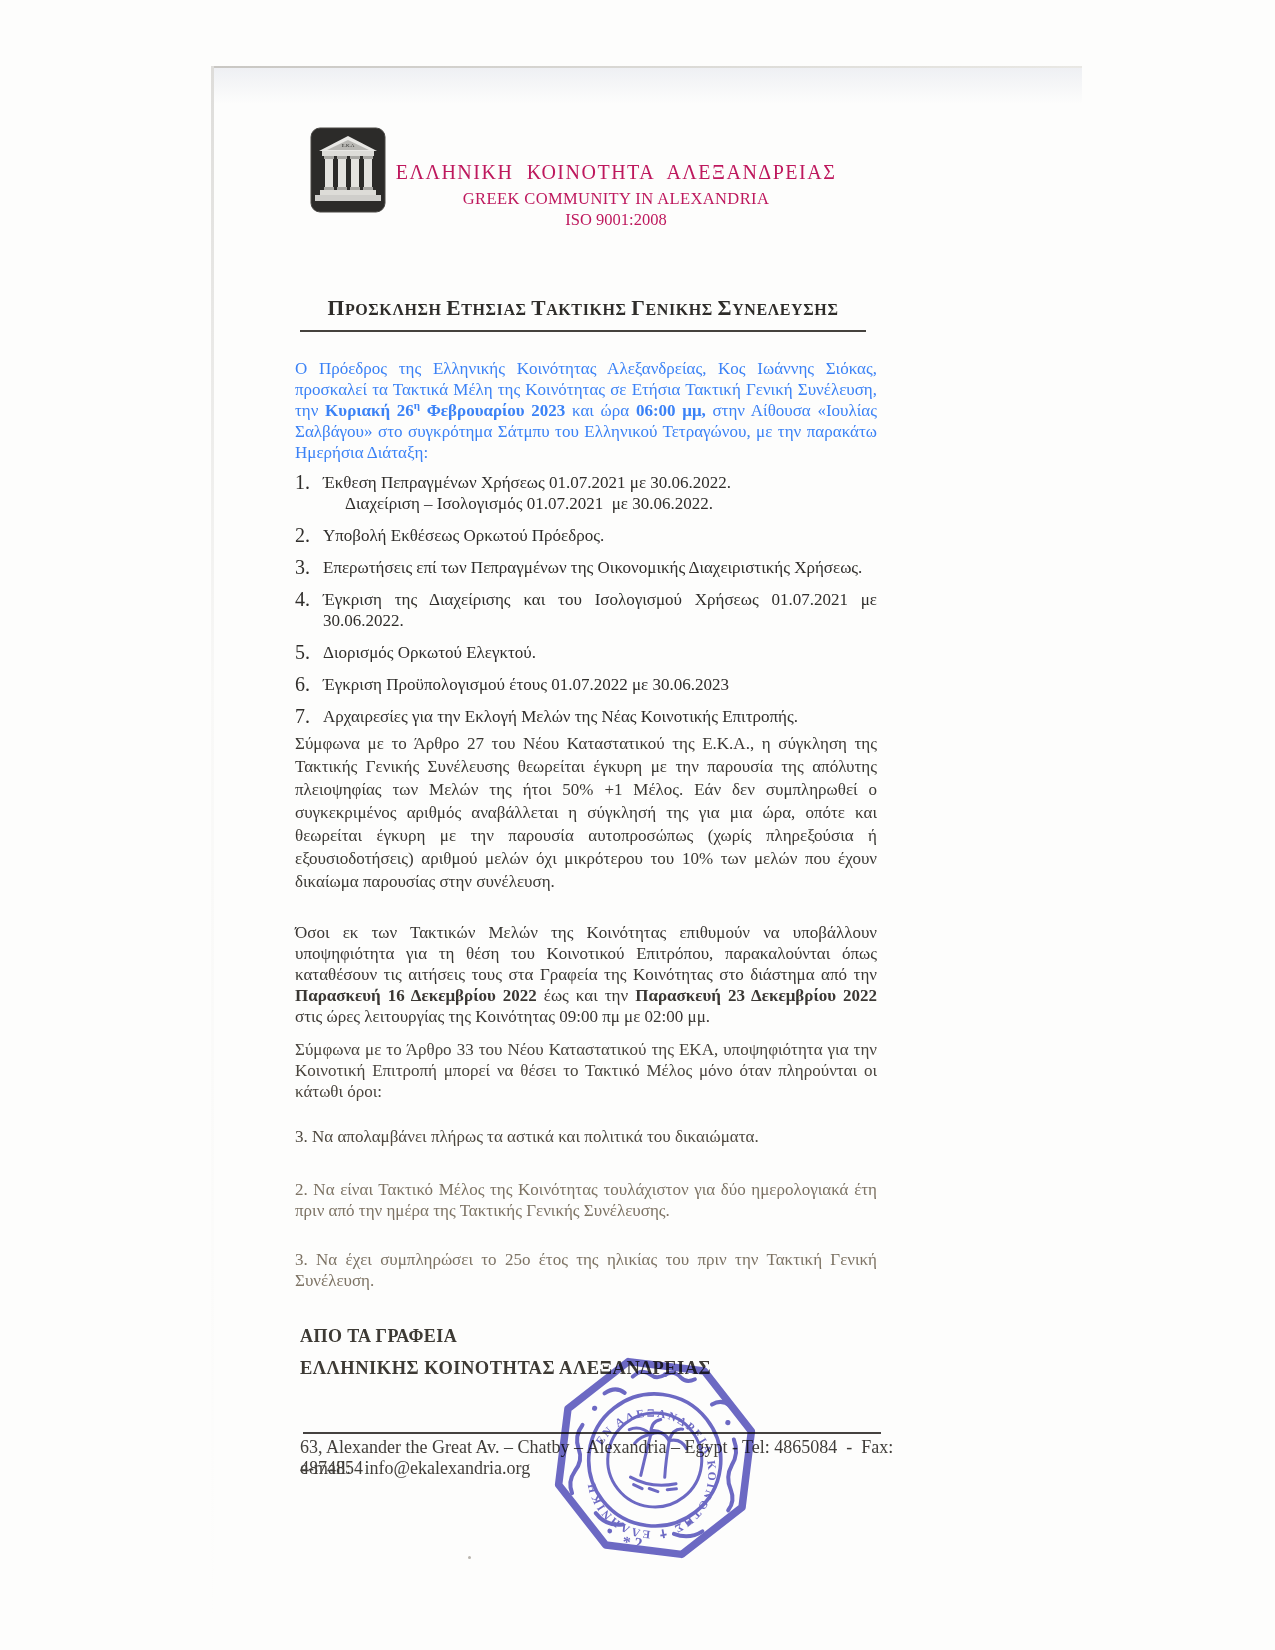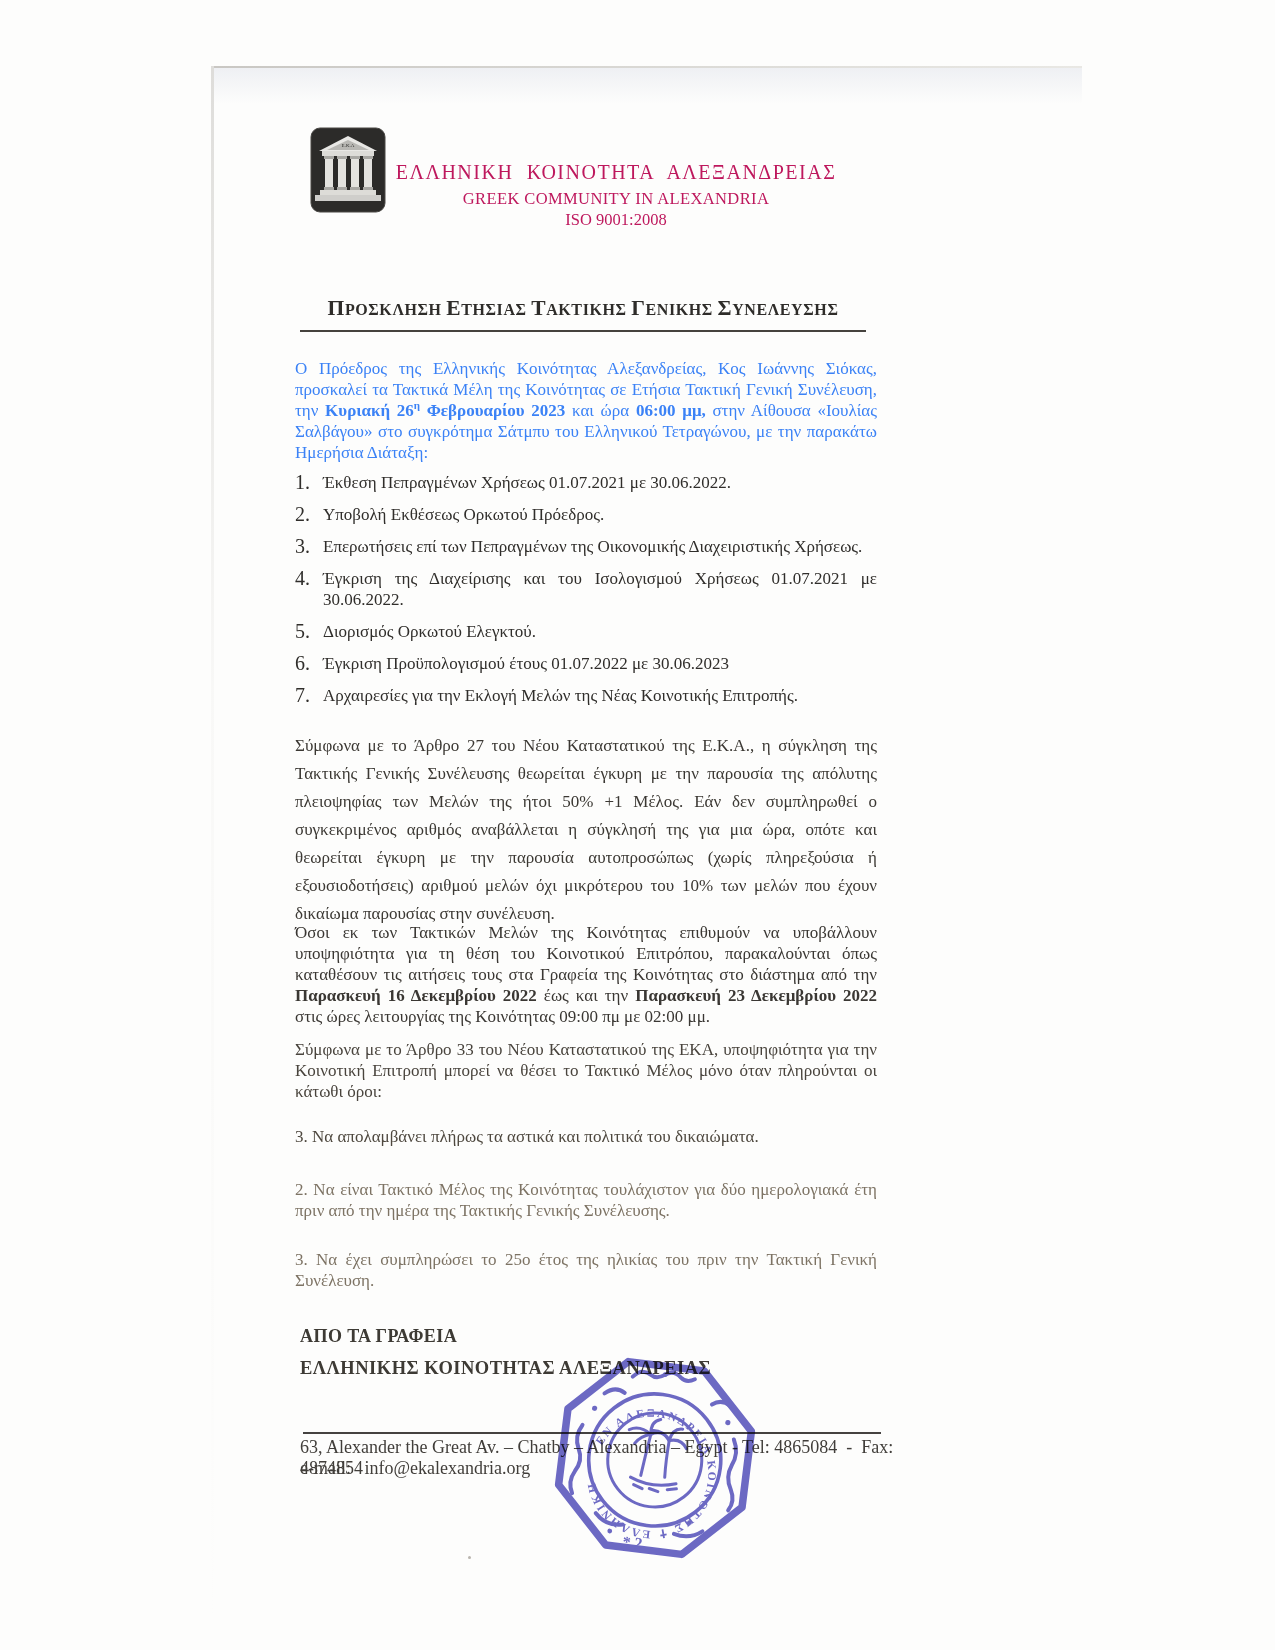--- a/index.html
+++ b/index.html
@@ -28,21 +28,21 @@
   .body-col{left:295px;width:582px;}
   .just{text-align:justify;}
   .p{font-size:17px;line-height:21px;color:#3b82f6;}
   .intro{top:358px;}
   sup{font-size:11px;line-height:0;vertical-align:super;}
   .agenda{top:472px;}
   .agenda-item{display:flex;margin-bottom:11px;color:#302e2b;}
   .agenda-num{flex:0 0 28px;font-size:20px;line-height:21px;}
   .agenda-text{flex:1;font-size:17px;line-height:21px;text-align:justify;}
   .agenda-line2{white-space:pre-wrap;text-align:left;padding-left:22px;}
-  .quorum{top:732px;line-height:28px;color:#3b3833;}
+  .quorum{top:732px;line-height:23px;color:#3b3833;}
   .candidacy{top:922px;color:#3a3733;}
   .article33{top:1039px;color:#49443d;}
   .cond{font-size:17px;line-height:21px;text-align:justify;}
   .cond1{top:1126px;color:#4e483f;}
   .cond2{top:1179px;color:#7d7364;}
   .cond3{top:1249px;color:#7d7364;}
   
   .closing{left:300px;width:600px;text-align:left;font-weight:bold;color:#3d3a34;letter-spacing:.5px;}
   .closing1{top:1326px;font-size:18px;}
   .closing2{top:1358px;font-size:18.5px;}
@@ -94,21 +94,21 @@
 <div class="abs hdr org-en">GREEK COMMUNITY IN ALEXANDRIA</div>
 <div class="abs hdr org-iso">ISO 9001:2008</div>
 
 <div class="abs title"><span class="ini">Π</span>ΡΟΣΚΛΗΣΗ <span class="ini">Ε</span>ΤΗΣΙΑΣ <span class="ini">Τ</span>ΑΚΤΙΚΗΣ <span class="ini">Γ</span>ΕΝΙΚΗΣ <span class="ini">Σ</span>ΥΝΕΛΕΥΣΗΣ</div>
 
 <div class="abs body-col p just intro"><span>Ο Πρόεδρος της Ελληνικής Κοινότητας Αλεξανδρείας, Κος Ιωάννης Σιόκας, προσκαλεί τα Τακτικά Μέλη της Κοινότητας σε Ετήσια Τακτική Γενική Συνέλευση, την </span><span style="font-weight: bold;">Κυριακή 26</span><sup style="font-weight: bold;">η</sup><span style="font-weight: bold;"> Φεβρουαρίου 2023</span><span> και ώρα </span><span style="font-weight: bold;">06:00 μμ,</span><span> στην Αίθουσα «Ιουλίας Σαλβάγου» στο συγκρότημα Σάτμπυ του Ελληνικού Τετραγώνου, με την παρακάτω Ημερήσια Διάταξη:</span></div>
 
 <div class="abs body-col agenda">
   <div class="agenda-item">
     <span class="agenda-num">1.</span>
-    <span class="agenda-text"><span>Έκθεση Πεπραγμένων Χρήσεως 01.07.2021 με 30.06.2022.</span></span>
+    <span class="agenda-text"><span>Έκθεση Πεπραγμένων Χρήσεως 01.07.2021 με 30.06.2022.</span><span class="agenda-line2" style="display:block;">Διαχείριση – Ισολογισμός 01.07.2021  με 30.06.2022.</span></span>
   </div>
   <div class="agenda-item">
     <span class="agenda-num">2.</span>
     <span class="agenda-text">Υποβολή Εκθέσεως Ορκωτού Πρόεδρος.</span>
   </div>
   <div class="agenda-item">
     <span class="agenda-num">3.</span>
     <span class="agenda-text">Επερωτήσεις επί των Πεπραγμένων της Οικονομικής Διαχειριστικής Χρήσεως.</span>
   </div>
   <div class="agenda-item">

